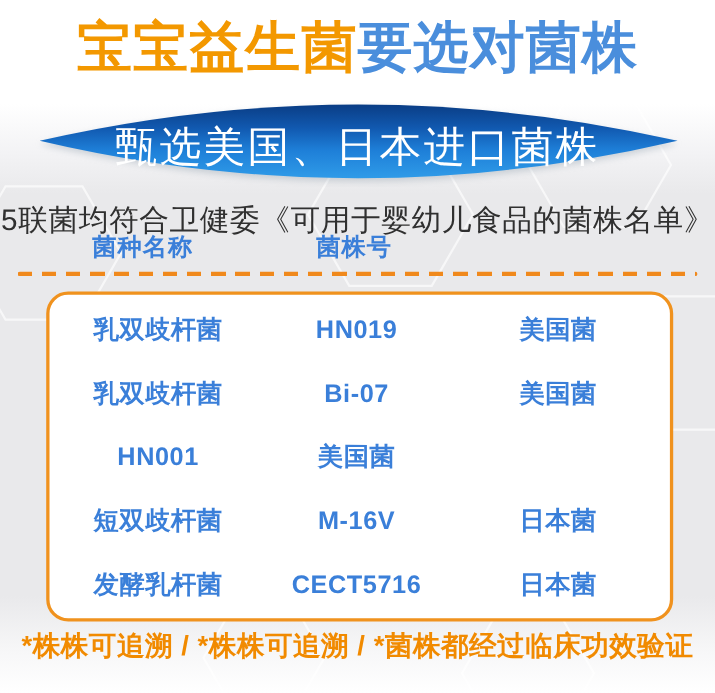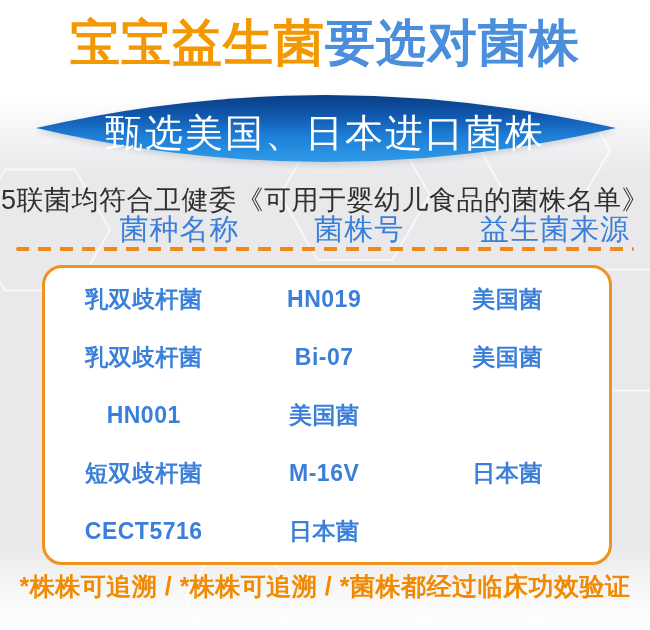--- a/index.html
+++ b/index.html
@@ -22,21 +22,21 @@
   #lens-banner{position:absolute;top:88px;left:0;z-index:1;}
   .banner-text{
     top:108px;text-align:center;color:#ffffff;z-index:2;
     font-size:38px;font-weight:500;letter-spacing:2px;white-space:nowrap;
   }
 
   .subtitle{top:182px;text-align:center;color:#303030;font-size:27px;font-weight:500;letter-spacing:0.5px;white-space:nowrap;}
 
   .grid-3{display:grid;grid-template-columns:36% 27% 37%;}
   .header-row{top:210px;left:20px;width:610px;}
-  .header-cell{text-align:right;color:#3A7FD9;font-size:29px;font-weight:normal;letter-spacing:1px;}
+  .header-cell{text-align:center;color:#3A7FD9;font-size:22px;font-weight:bold;letter-spacing:1px;}
 
   .dashed-divider{
     position:absolute;top:247px;left:16px;width:618px;height:4px;z-index:2;
     background:repeating-linear-gradient(90deg,#F0891C 0 13px,transparent 13px 22px);
     border-radius:2px;
   }
 
   .strain-card{
     position:absolute;top:265px;left:42px;width:564px;height:290px;z-index:2;
     background:#ffffff;border:3px solid #F0921E;border-radius:20px;
@@ -79,21 +79,20 @@
     </defs>
     <path d="M 36 40 Q 325 -26 616 40 Q 325 108 36 40 Z" fill="url(#lensGrad)" style="filter:drop-shadow(0 3px 3px rgba(130,145,160,0.35));"></path>
   </svg>
   <div class="layer banner-text">甄选美国、日本进口菌株</div>
 
   <div class="layer subtitle">5联菌均符合卫健委《可用于婴幼儿食品的菌株名单》</div>
 
   <div class="layer header-row grid-3">
     <div class="header-cell">菌种名称</div>
     <div class="header-cell">菌株号</div>
-    <div class="header-cell">益生菌来源</div>
   </div>
 
   <div class="dashed-divider"></div>
 
   <div class="strain-card">
     <div class="t-row">
       <div class="t-cell">乳双歧杆菌</div>
       <div class="t-cell">HN019</div>
       <div class="t-cell">美国菌</div>
     </div>
@@ -105,20 +104,21 @@
     <div class="t-row">
       <div class="t-cell">HN001</div>
       <div class="t-cell">美国菌</div>
     </div>
     <div class="t-row">
       <div class="t-cell">短双歧杆菌</div>
       <div class="t-cell">M-16V</div>
       <div class="t-cell">日本菌</div>
     </div>
     <div class="t-row">
+      <div class="t-cell">发酵乳杆菌</div>
       <div class="t-cell">CECT5716</div>
       <div class="t-cell">日本菌</div>
     </div>
   </div>
 
   <div class="layer footer-note">*株株可追溯 / *株株可追溯 / *菌株都经过临床功效验证</div>
 
 </div>
 
 </body></html>

